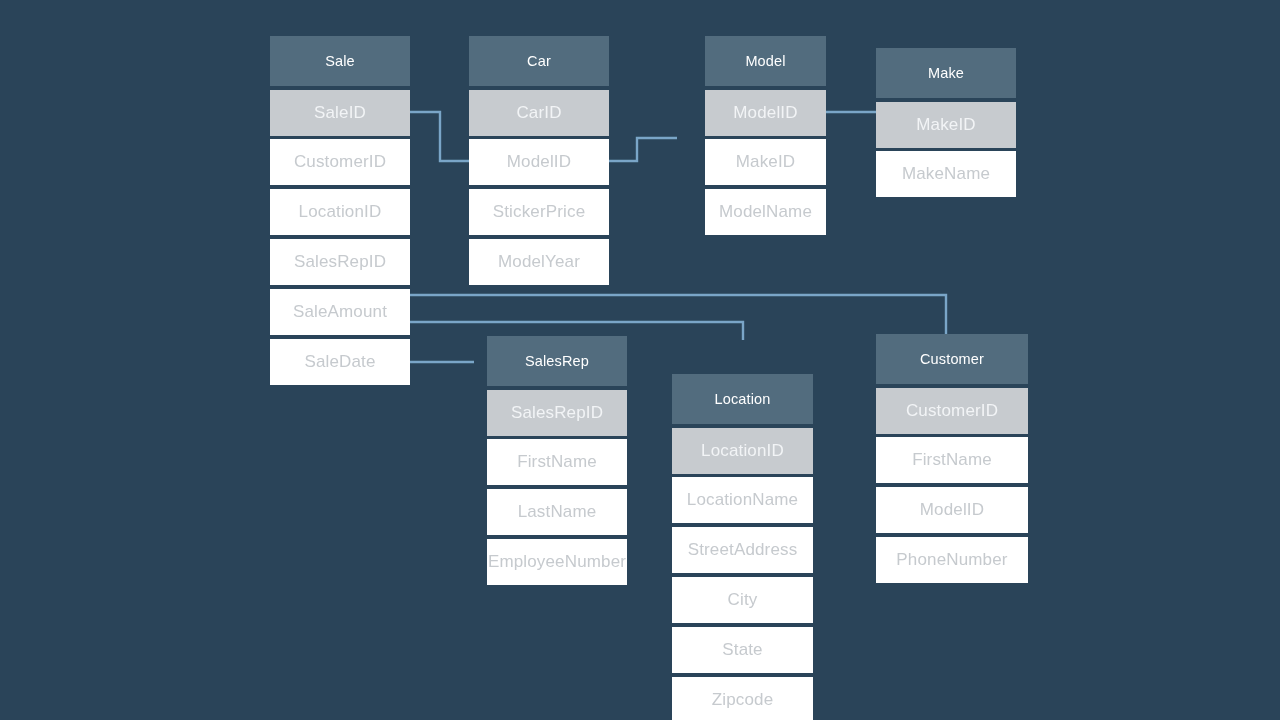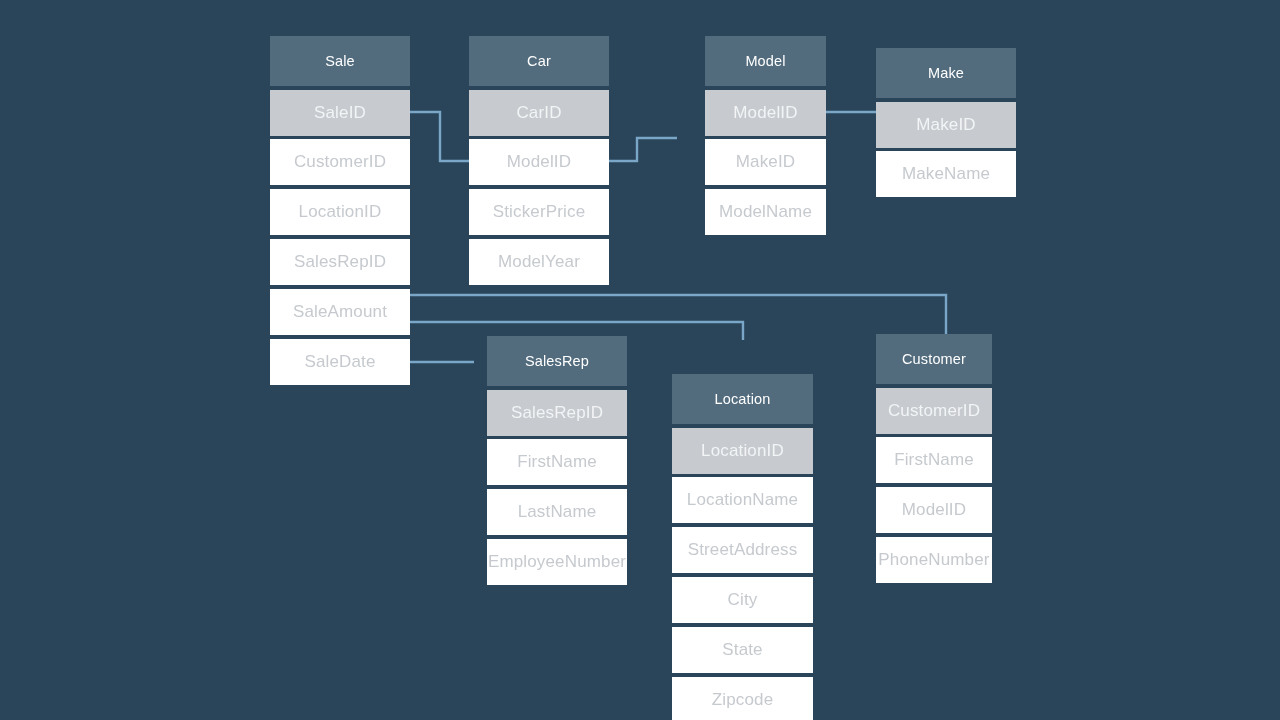--- a/index.html
+++ b/index.html
@@ -125,21 +125,21 @@
   <div class="table" style="left:672px;top:334px;width:141px;margin-top:40px;">
     <div class="tbl-header">Location</div>
     <div class="tbl-row pk">LocationID</div>
     <div class="tbl-row">LocationName</div>
     <div class="tbl-row">StreetAddress</div>
     <div class="tbl-row">City</div>
     <div class="tbl-row">State</div>
     <div class="tbl-row">Zipcode</div>
   </div>
 
-  <div class="table" style="left:876px;top:334px;width:116px;">
+  <div class="table" style="left:876px;top:334px;width:152px;">
     <div class="tbl-header">Customer</div>
     <div class="tbl-row pk">CustomerID</div>
     <div class="tbl-row">FirstName</div>
     <div class="tbl-row">ModelID</div>
     <div class="tbl-row">PhoneNumber</div>
   </div>
 
 </div>
 
 </body></html>

